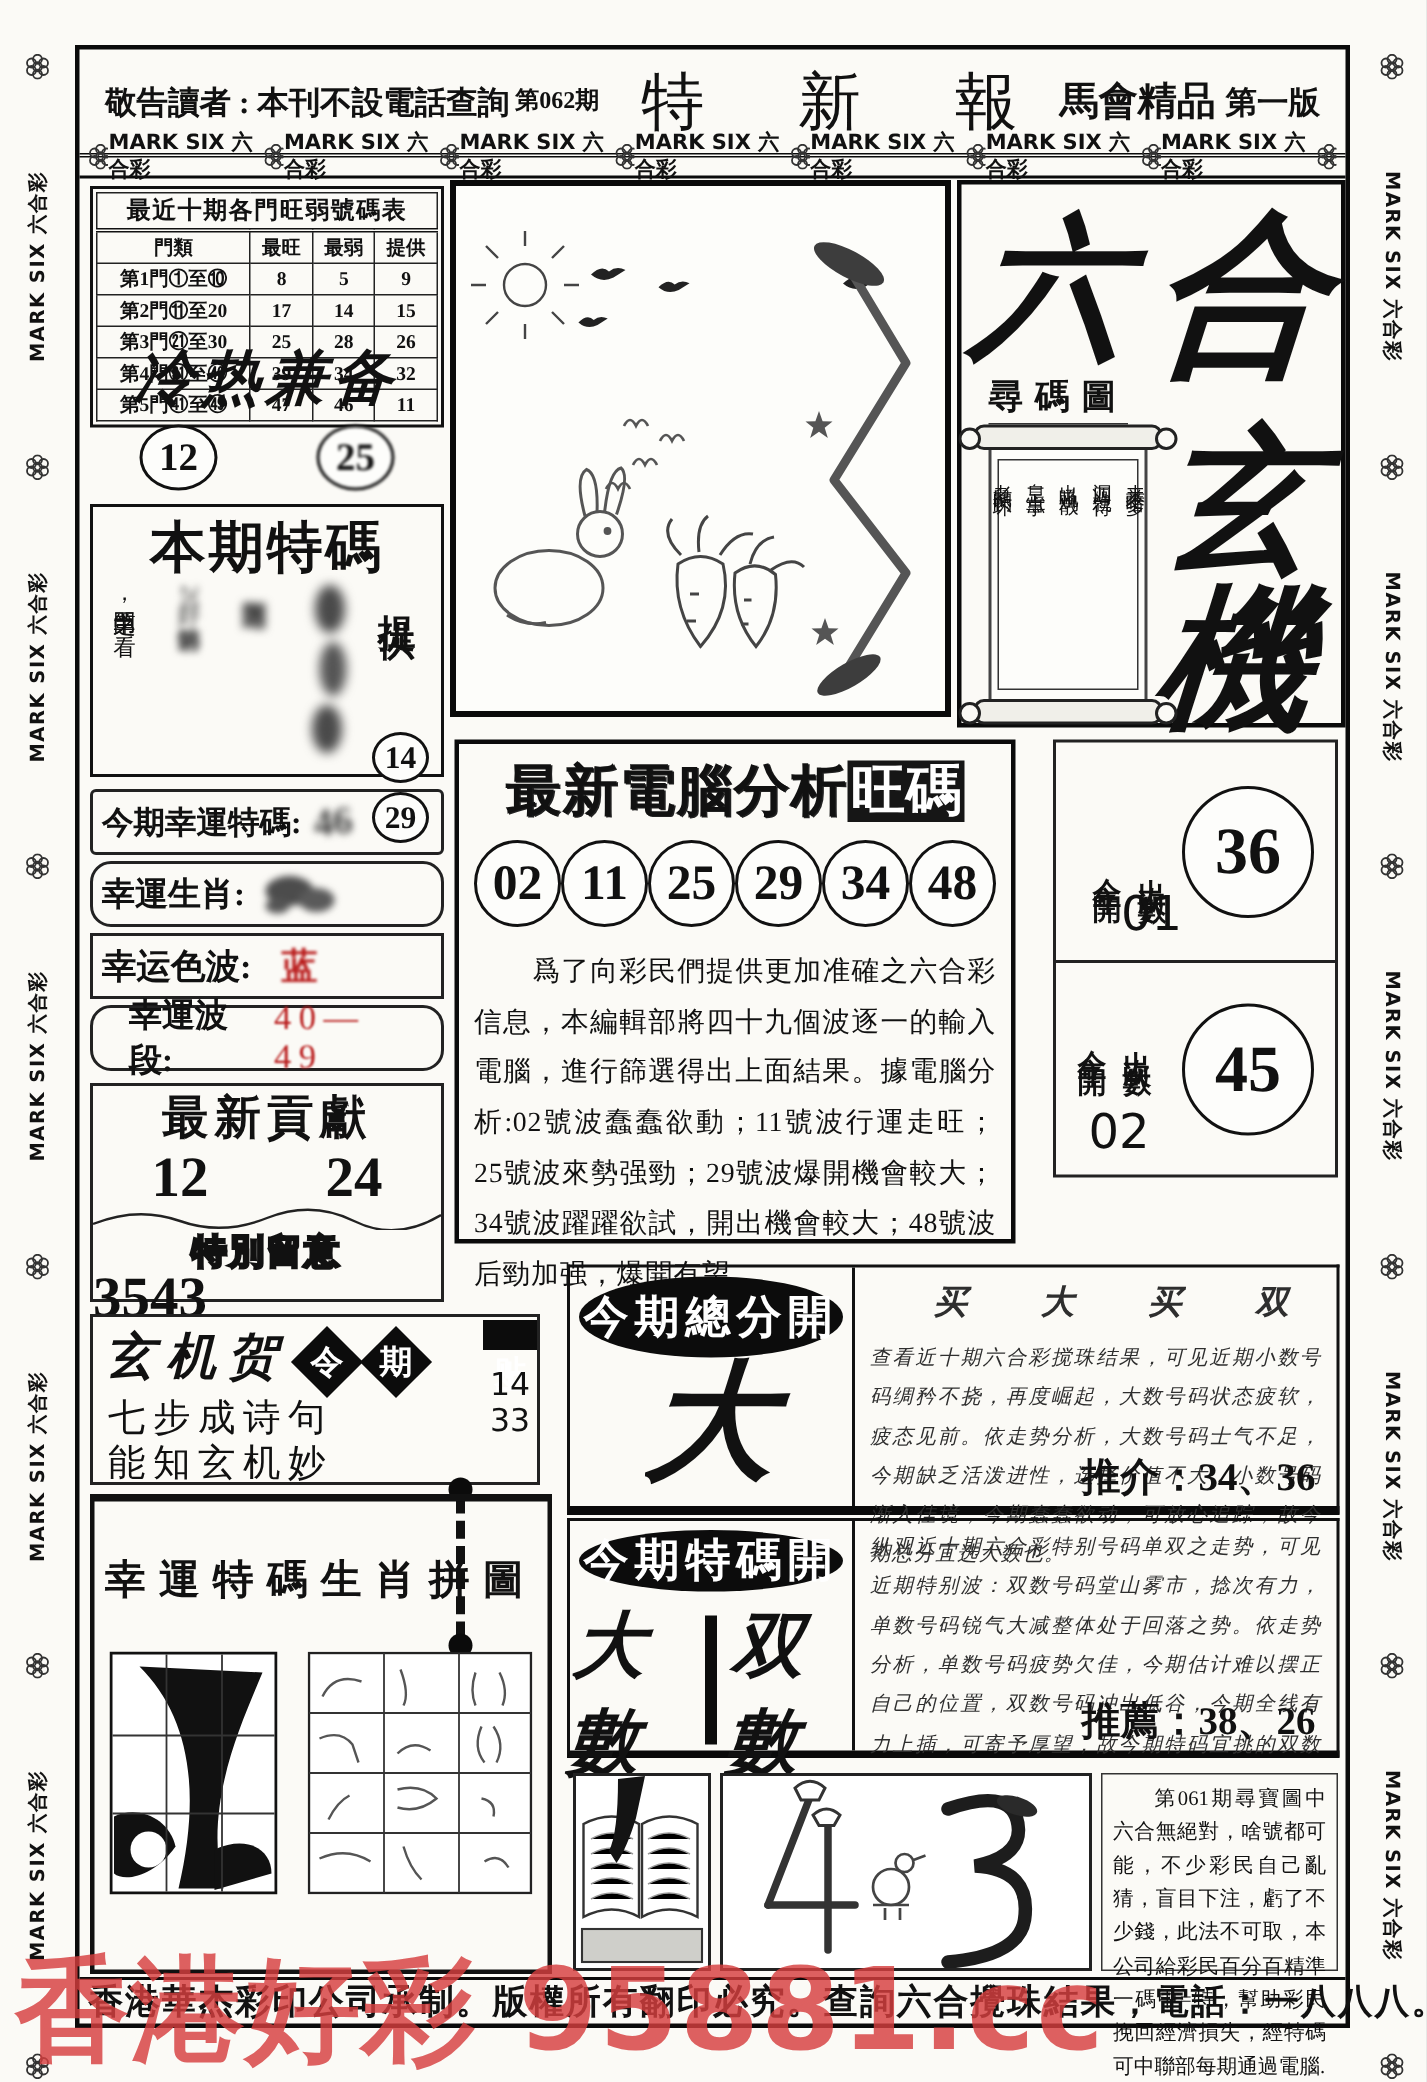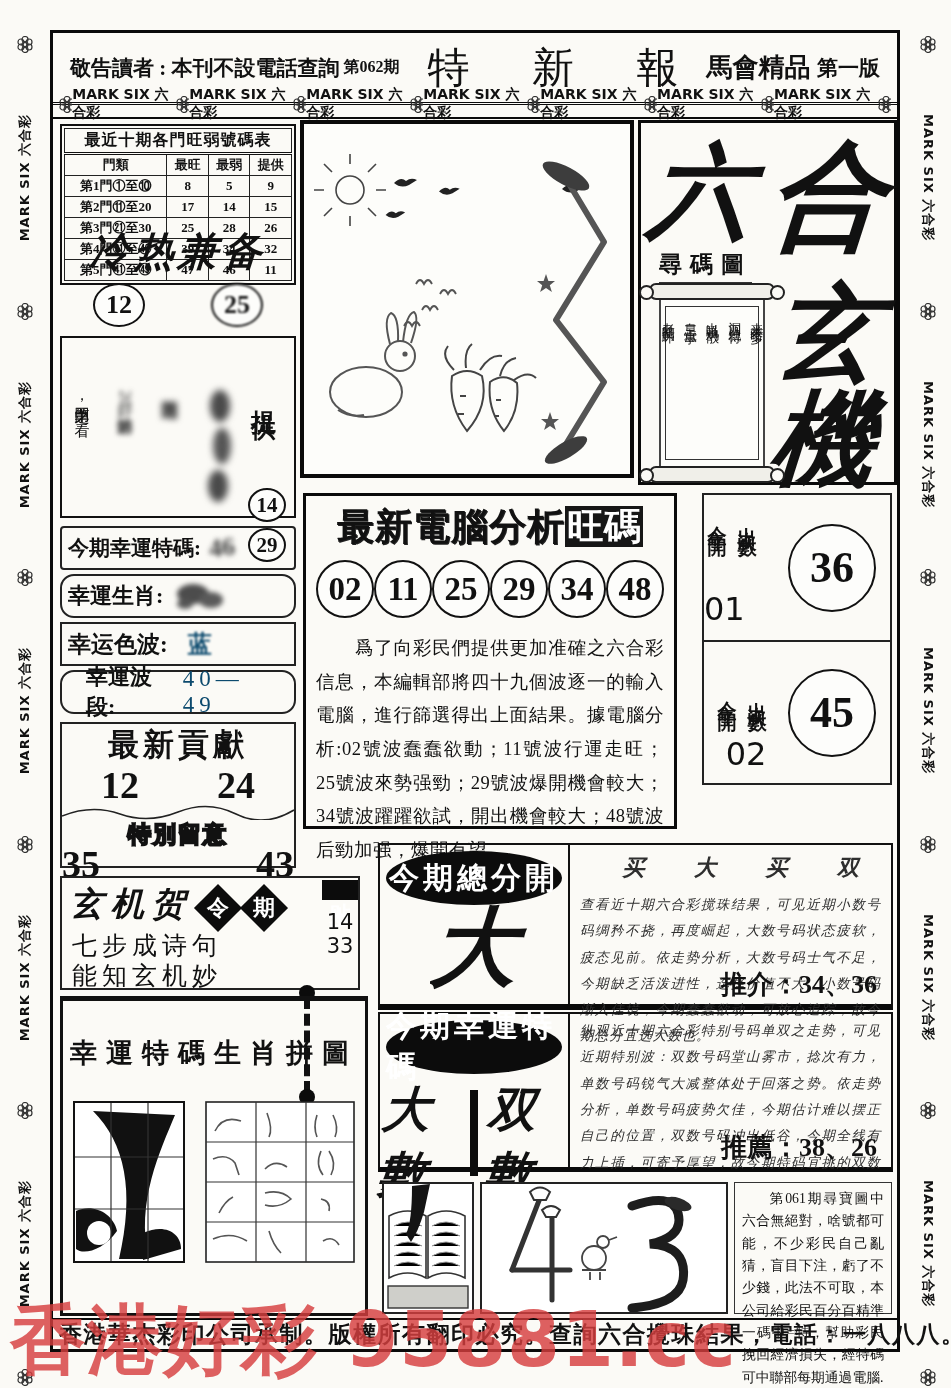--- a/index.html
+++ b/index.html
@@ -14,21 +14,21 @@
   .circ{display:inline-flex;align-items:center;justify-content:center;border:2.5px solid #111;
         border-radius:50%;font-weight:700;background:#fdfdfb}
   table.hot{border-collapse:collapse;width:100%;font-size:13px}
   table.hot th,table.hot td{border:1.5px solid #222;padding:1px 2px;text-align:center;font-weight:700}
   table.hot .ttl{font-size:16px;font-weight:700;letter-spacing:1px;border-bottom:3px double #111}
   .callig{font-weight:900;font-style:italic;transform:skewX(-4deg)}
   .hand{font-style:italic;color:#2e2e2e;letter-spacing:1px;line-height:1.95;text-align:justify}
   .oval{background:#0c0c0c;color:#fff;border-radius:50%;display:flex;align-items:center;justify-content:center;
         font-weight:900;letter-spacing:4px}
   .smudge{filter:blur(2.4px);color:#3a3a3a}
-  .faint{color:#0c4a6e;filter:blur(0.6px)}
+  .faint{color:#b91c1c;filter:blur(0.6px)}
   .marg{display:flex;flex-direction:column;align-items:center;gap:14px}
   .marg span{font-size:13px;font-weight:700;letter-spacing:1px}
   .mrow{display:flex;align-items:center;justify-content:space-between;padding:2px 6px}
   .mrow span{font-size:14px;font-weight:700}
   .outlineTxt{color:#fff;-webkit-text-stroke:2px #111;font-weight:900;font-family:"DejaVu Sans",sans-serif}
   .scrollRoller{height:13px;background:#f0efe9;border:2px solid #222;border-radius:7px;position:relative}
   .scrollRoller::before,.scrollRoller::after{content:"";position:absolute;top:0;width:11px;height:11px;
         border:2px solid #222;border-radius:50%;background:#fbfaf6}
   .scrollRoller::before{left:-12px}.scrollRoller::after{right:-12px}
   .dashdiv{border-left:6px dashed #111;position:relative}
@@ -204,20 +204,21 @@
 
   <div class="b" style="left:60px;top:224px;width:236px;text-align:center">
     <div class="callig" style="font-size:40px;letter-spacing:4px">冷热兼备</div>
     <div style="display:flex;justify-content:space-around;margin-top:4px">
       <span class="circ" style="width:48px;height:40px;font-size:26px">12</span>
       <span class="circ" style="width:48px;height:40px;font-size:26px;filter:blur(1px)">25</span>
     </div>
   </div>
 
   <div class="b" style="left:60px;top:336px;width:236px;height:182px;border:2.5px solid #111">
+    <div style="text-align:center;font-size:37px;font-weight:900;letter-spacing:2px;margin-top:2px">本期特碼</div>
     <span class="b vt" style="right:14px;top:52px;font-size:25px;font-weight:900;letter-spacing:6px">提供：</span>
     <span class="b circ" style="right:8px;top:150px;width:38px;height:34px;font-size:21px;filter:blur(.5px)">14</span>
     <span class="b circ" style="right:8px;top:190px;width:38px;height:34px;font-size:21px;filter:blur(.5px)">29</span>
     <p class="b vt" style="left:10px;top:58px;margin:0;font-size:15px;height:118px">第三門之中，看</p>
     <p class="b vt smudge" style="left:52px;top:52px;margin:0;font-size:16px;height:120px">好20若轉第</p>
     <p class="b vt smudge" style="left:96px;top:50px;margin:0;font-size:17px;height:124px;filter:blur(3px)">門波落門之則</p>
     <svg class="b" style="left:138px;top:48px;filter:blur(3.5px)" width="42" height="128">
       <ellipse cx="20" cy="20" rx="10" ry="16" fill="#4a4a4a"></ellipse>
         <ellipse cx="22" cy="60" rx="9" ry="18" fill="#555"></ellipse>
       <ellipse cx="18" cy="100" rx="10" ry="16" fill="#4a4a4a"></ellipse>
@@ -248,21 +249,21 @@
   <div class="b" style="left:60px;top:722px;width:236px;height:146px;border:2px solid #222;text-align:center">
     <div style="font-size:31px;font-weight:900;letter-spacing:4px">最新貢獻</div>
     <div style="display:flex;justify-content:space-around;font-size:38px;font-weight:700;line-height:1">
       <span>12</span>
       <span>24</span>
     </div>
     <svg width="232" height="16">
         <path d="M0 12 Q30 0 58 10 T116 8 T174 10 T232 6" fill="none" stroke="#222" stroke-width="1.6"></path>
       </svg>
     <div class="outlineTxt" style="font-size:23px;letter-spacing:2px;line-height:.9">特別留意</div>
-    <div style="display:flex;justify-content:space-between;font-size:38px;font-weight:700;line-height:1.05">
+    <div style="display:flex;justify-content:flex-start;font-size:38px;font-weight:700;line-height:1.05">
       <span>35</span>
       <span>43</span>
     </div>
   </div>
 
   <div class="b" style="left:60px;top:876px;width:300px;height:114px;border:2px solid #222;background:#fcfbf7">
     <div style="padding:4px 8px">
       <span class="callig" style="font-size:33px;letter-spacing:8px">玄机贺</span>
       <span class="diamond">
           <span>令</span>
@@ -388,21 +389,21 @@
       <span class="circ" style="width:54px;height:54px;font-size:33px">25</span>
       <span class="circ" style="width:54px;height:54px;font-size:33px">29</span>
       <span class="circ" style="width:54px;height:54px;font-size:33px">34</span>
       <span class="circ" style="width:54px;height:54px;font-size:33px">48</span>
     </div>
     <p style="margin:14px 0 0;font-size:18.5px;line-height:1.82;text-align:justify;text-indent:2.1em;letter-spacing:.5px">爲了向彩民們提供更加准確之六合彩信息，本編輯部將四十九個波逐一的輸入電腦，進行篩選得出上面結果。據電腦分析:02號波蠢蠢欲動；11號波行運走旺；25號波來勢强勁；29號波爆開機會較大；34號波躍躍欲試，開出機會較大；48號波后勁加强，爆開有望。</p>
   </div>
 
   <div class="b" style="left:702px;top:493px;width:190px;height:292px;border:2px solid #222">
     <div style="height:145px;border-bottom:2px solid #222;display:flex;align-items:center">
-      <div style="width:84px;text-align:left">
+      <div style="width:84px;text-align:right">
         <span class="vt" style="height:78px;font-size:19px;font-weight:700;letter-spacing:6px">今年開</span>
         <span class="vt" style="height:78px;font-size:19px;font-weight:700;letter-spacing:6px;margin-right:8px">出次數</span>
         <div class="sans" style="font-size:32px;line-height:1">01</div>
       </div>
       <span class="circ" style="width:84px;height:84px;font-size:44px;border-width:2px">36</span>
     </div>
     <div style="height:141px;display:flex;align-items:center">
       <div style="width:84px;text-align:center">
         <span class="vt" style="height:78px;font-size:19px;font-weight:700;letter-spacing:6px">今年開</span>
         <span class="vt" style="height:78px;font-size:19px;font-weight:700;letter-spacing:6px;margin-right:8px">出次數</span>
@@ -421,21 +422,21 @@
       <div class="hand" style="font-size:22px;letter-spacing:22px;text-align:right;margin-top:-14px;font-weight:700">买 大 买 双</div>
       <p class="hand" style="margin:2px 0 0;font-size:13.5px">查看近十期六合彩搅珠结果，可见近期小数号码绸矜不挠，再度崛起，大数号码状态疲软，疲态见前。依走势分析，大数号码士气不足，今期缺乏活泼进性，选择价值不大，小数号码渐入佳境，今期蠢蠢欲动，可放心追踪，故今期总分宜选大数也。</p>
       <div style="position:absolute;right:14px;bottom:2px;font-size:26px;font-weight:900">
         <span>推介：</span><span>34、36</span>
       </div>
     </div>
   </div>
 
   <div class="b" style="left:378px;top:1012px;width:515px;height:160px;border:2px solid #111;border-bottom:5px solid #0a0a0a;display:flex">
     <div style="width:188px;border-right:2px solid #111;display:flex;flex-direction:column;align-items:center">
-      <div class="oval" style="width:176px;height:54px;font-size:30px;margin-top:6px">今期幸運特碼</div>
+      <div class="oval" style="width:176px;height:54px;font-size:30px;margin-top:6px">今期特碼開</div>
       <div style="display:flex;align-items:center;gap:8px;margin-top:4px">
         <span class="callig" style="font-size:48px">大數</span>
         <span style="width:9px;height:86px;background:#0c0c0c;display:inline-block;margin-top:-18px"></span>
         <span class="callig" style="font-size:48px">双數</span>
       </div>
     </div>
     <div style="flex:1;padding:4px 10px;position:relative">
       <p class="hand" style="margin:0;font-size:13.5px">纵观近十期六合彩特别号码单双之走势，可见近期特别波：双数号码堂山雾市，捻次有力，单数号码锐气大减整体处于回落之势。依走势分析，单数号码疲势欠佳，今期估计难以摆正自己的位置，双数号码冲出低谷，今期全线有力上插，可寄予厚望，故今期特码宜挑的双数也。</p>
       <div style="position:absolute;right:14px;bottom:2px;font-size:26px;font-weight:900">
         <span>推薦：</span><span>38、26</span>

